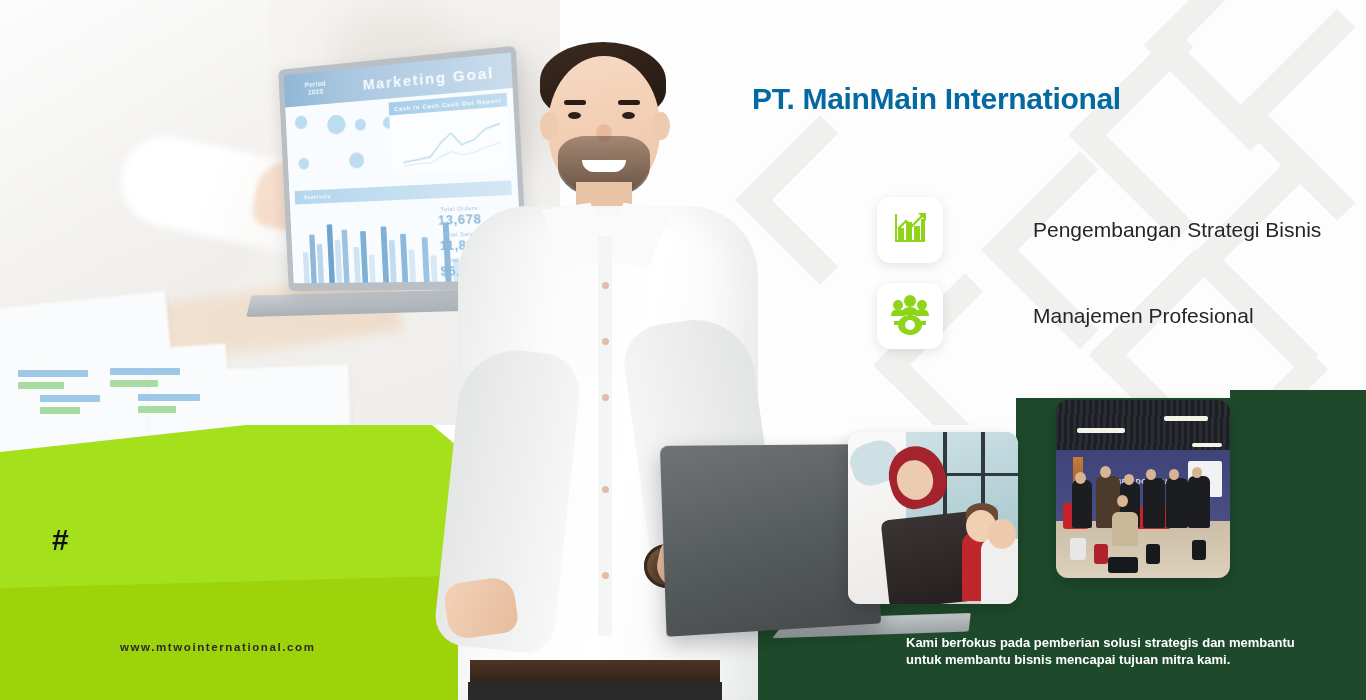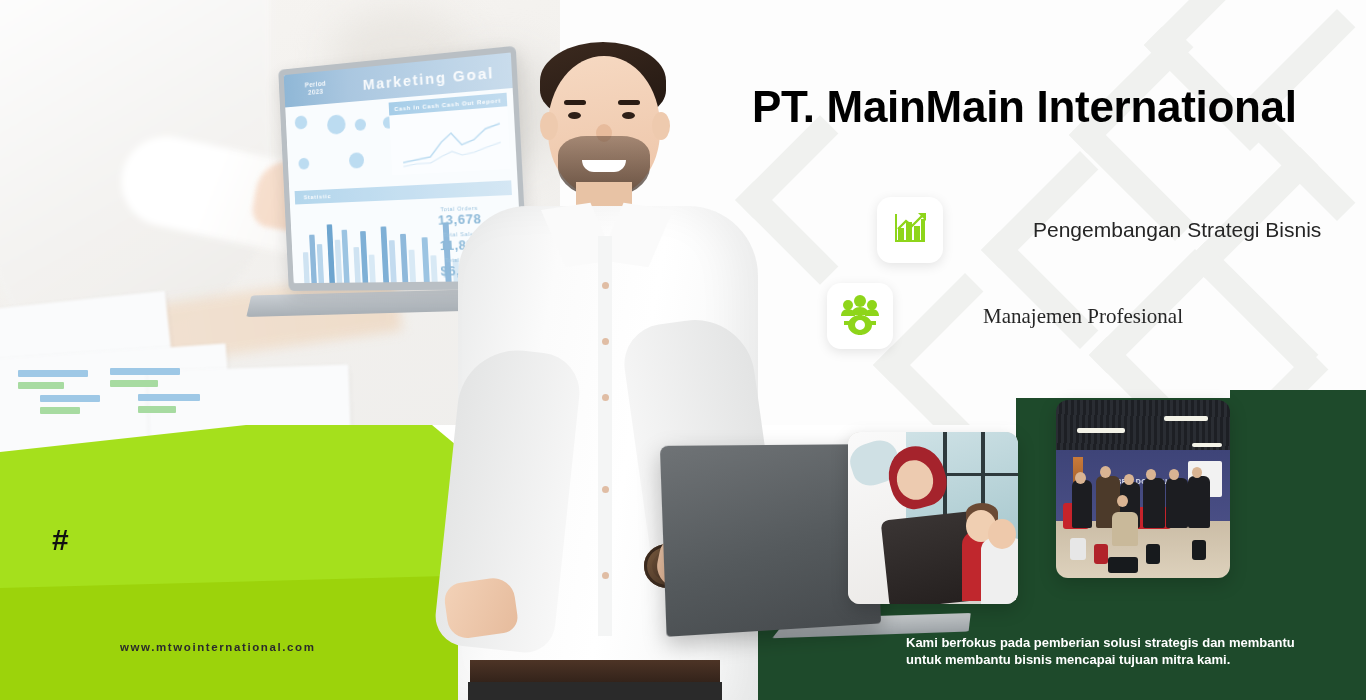--- a/index.html
+++ b/index.html
@@ -134,21 +134,21 @@
   }
   .dark-green2 {
     position:absolute; left:0; top:0; width:100%; height:100%;
     background:#1e4a2b;
     clip-path:polygon(1230px 390px, 1366px 390px, 1366px 700px, 1230px 700px);
   }
 
   
   .headline {
     position:absolute; left:752px; top:82px;
-    font-size:44px; font-weight:700; color:#000000; letter-spacing:-.3px;
+    font-size:30px; font-weight:700; color:#0369a1; letter-spacing:-.3px;
     white-space:nowrap;
   }
   .subhead {
     position:absolute; left:753px; top:137px;
     font-size:18px; color:#333333; letter-spacing:.1px; white-space:nowrap;
   }
 
   
   .feature { position:absolute; display:flex; align-items:center; gap:0; }
   .feature-box {
@@ -488,21 +488,21 @@
             <rect x="31" y="11" width="4" height="21"></rect>
             <polyline points="8,21 16,13 22,18 33,7" fill="none" stroke="#8ed51a" stroke-width="2.4"></polyline>
             <polygon points="28,5 36,5 36,13"></polygon>
           </g>
         </svg>
       </span>
     </div>
     <span class="feature-label" style="margin-left:90px;">Pengembangan Strategi Bisnis</span>
   </div>
 
-  <div class="feature" style="left:827px; top:283px;font-family:Liberation Serif, serif;">
+  <div class="feature" style="left:877px; top:283px;">
     <div class="feature-box">
       <span>
         <svg width="42" height="42" viewBox="0 0 42 42">
           <g fill="#8ed51a">
             <circle cx="21" cy="8" r="6"></circle>
             <path d="M12 22c0-5 4-8 9-8s9 3 9 8z"></path>
             <circle cx="9" cy="12" r="5"></circle>
             <path d="M2 23c0-4.5 3-7 7-7s7 2.5 7 7z"></path>
             <circle cx="33" cy="12" r="5"></circle>
             <path d="M26 23c0-4.5 3-7 7-7s7 2.5 7 7z"></path>

